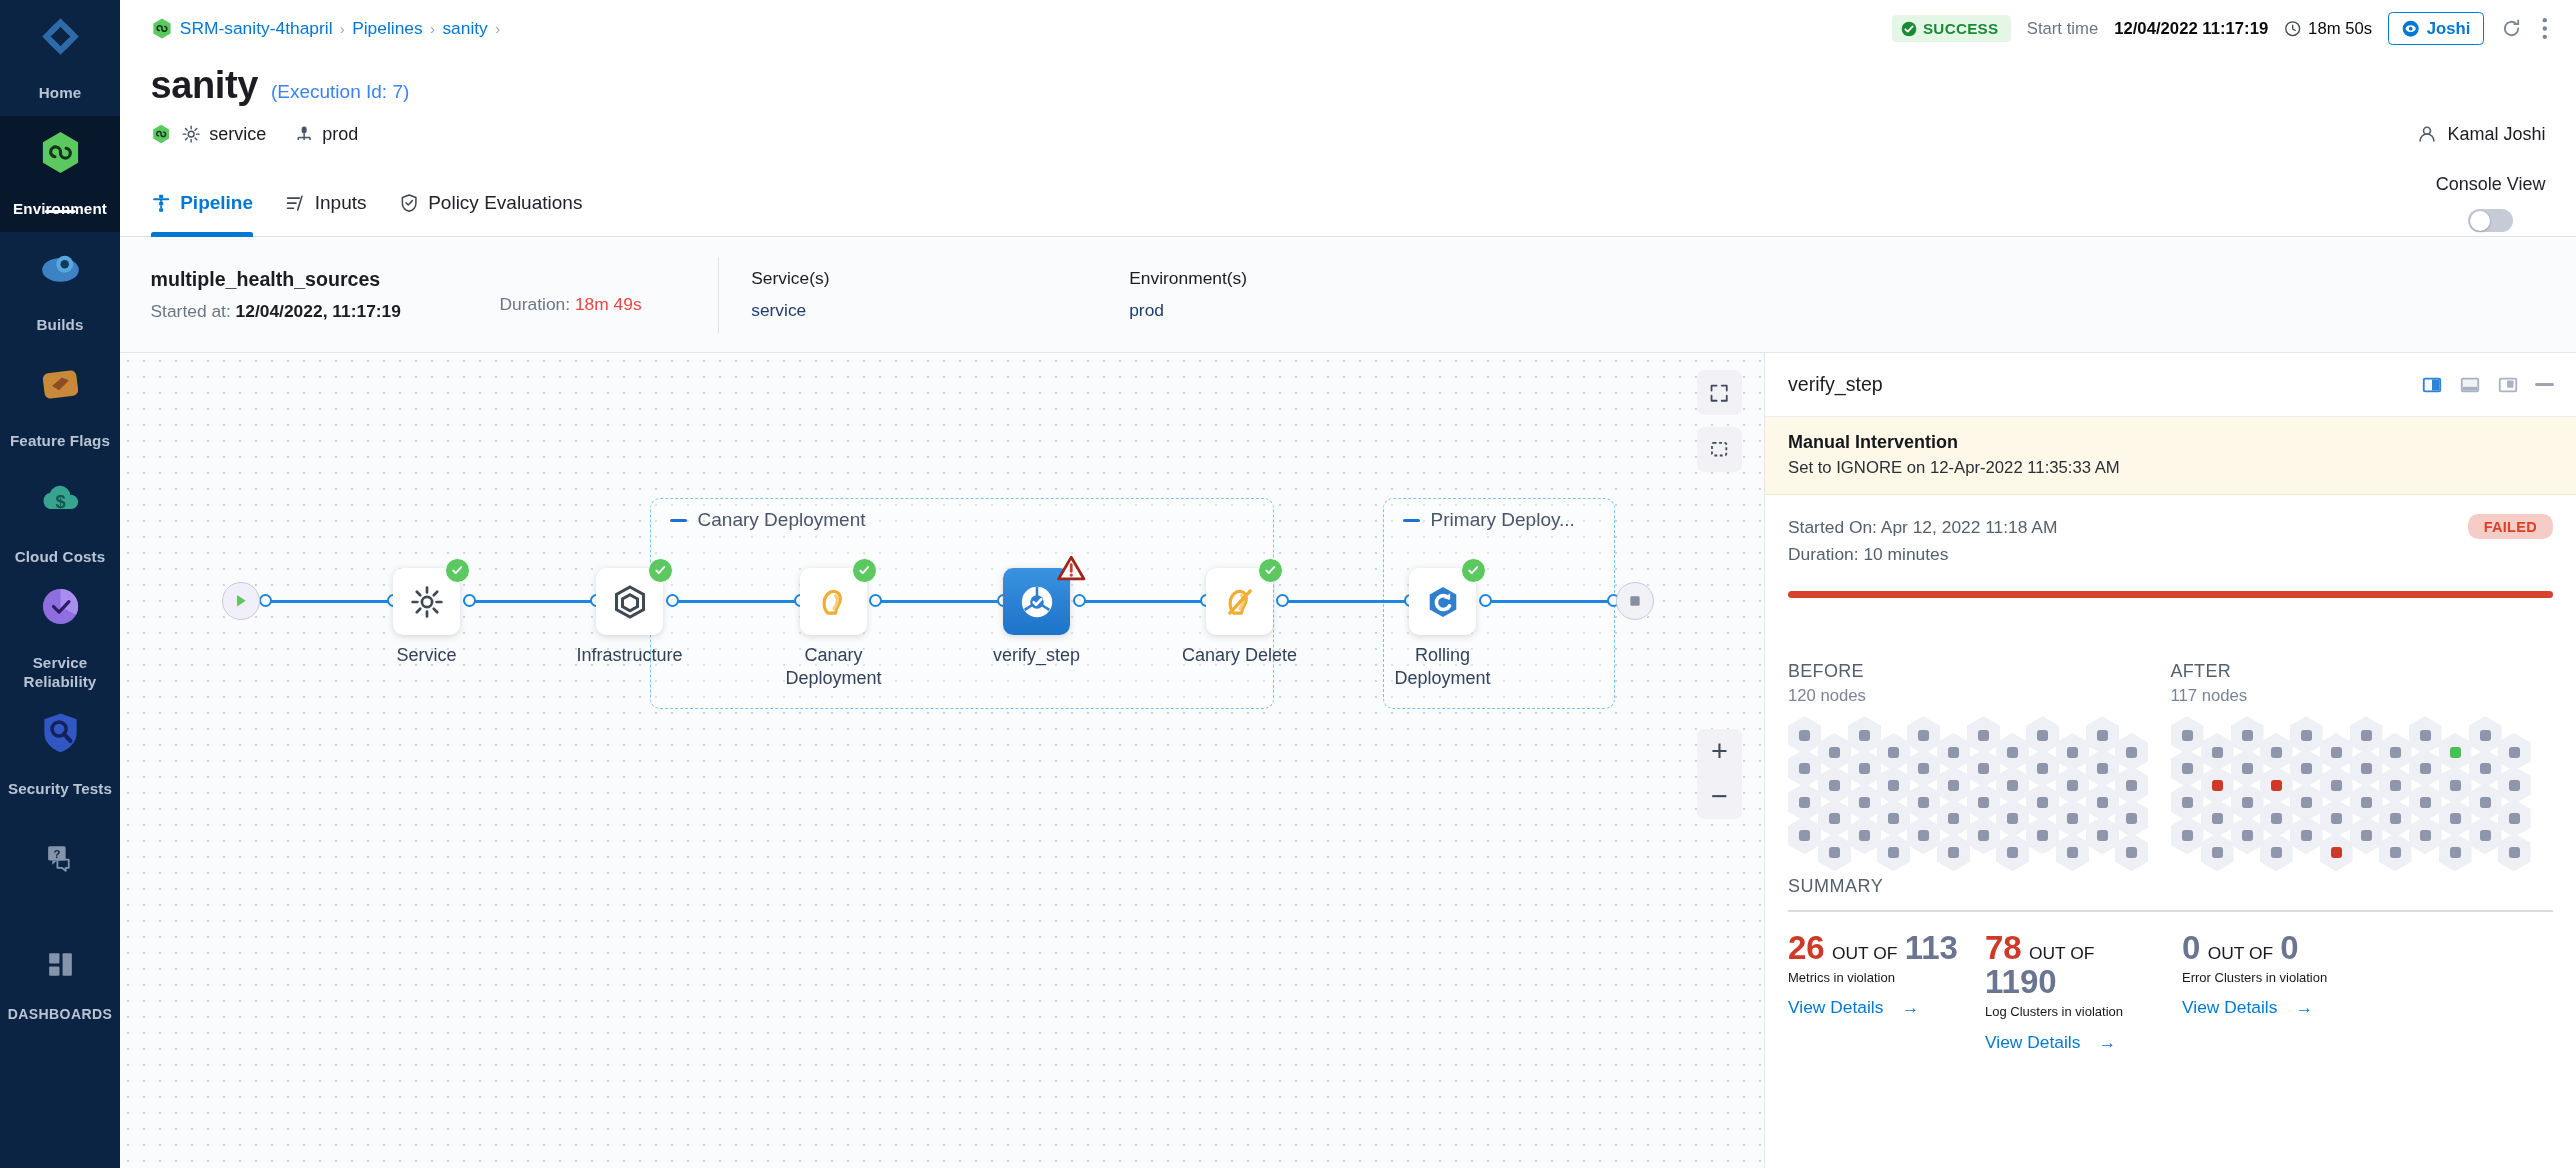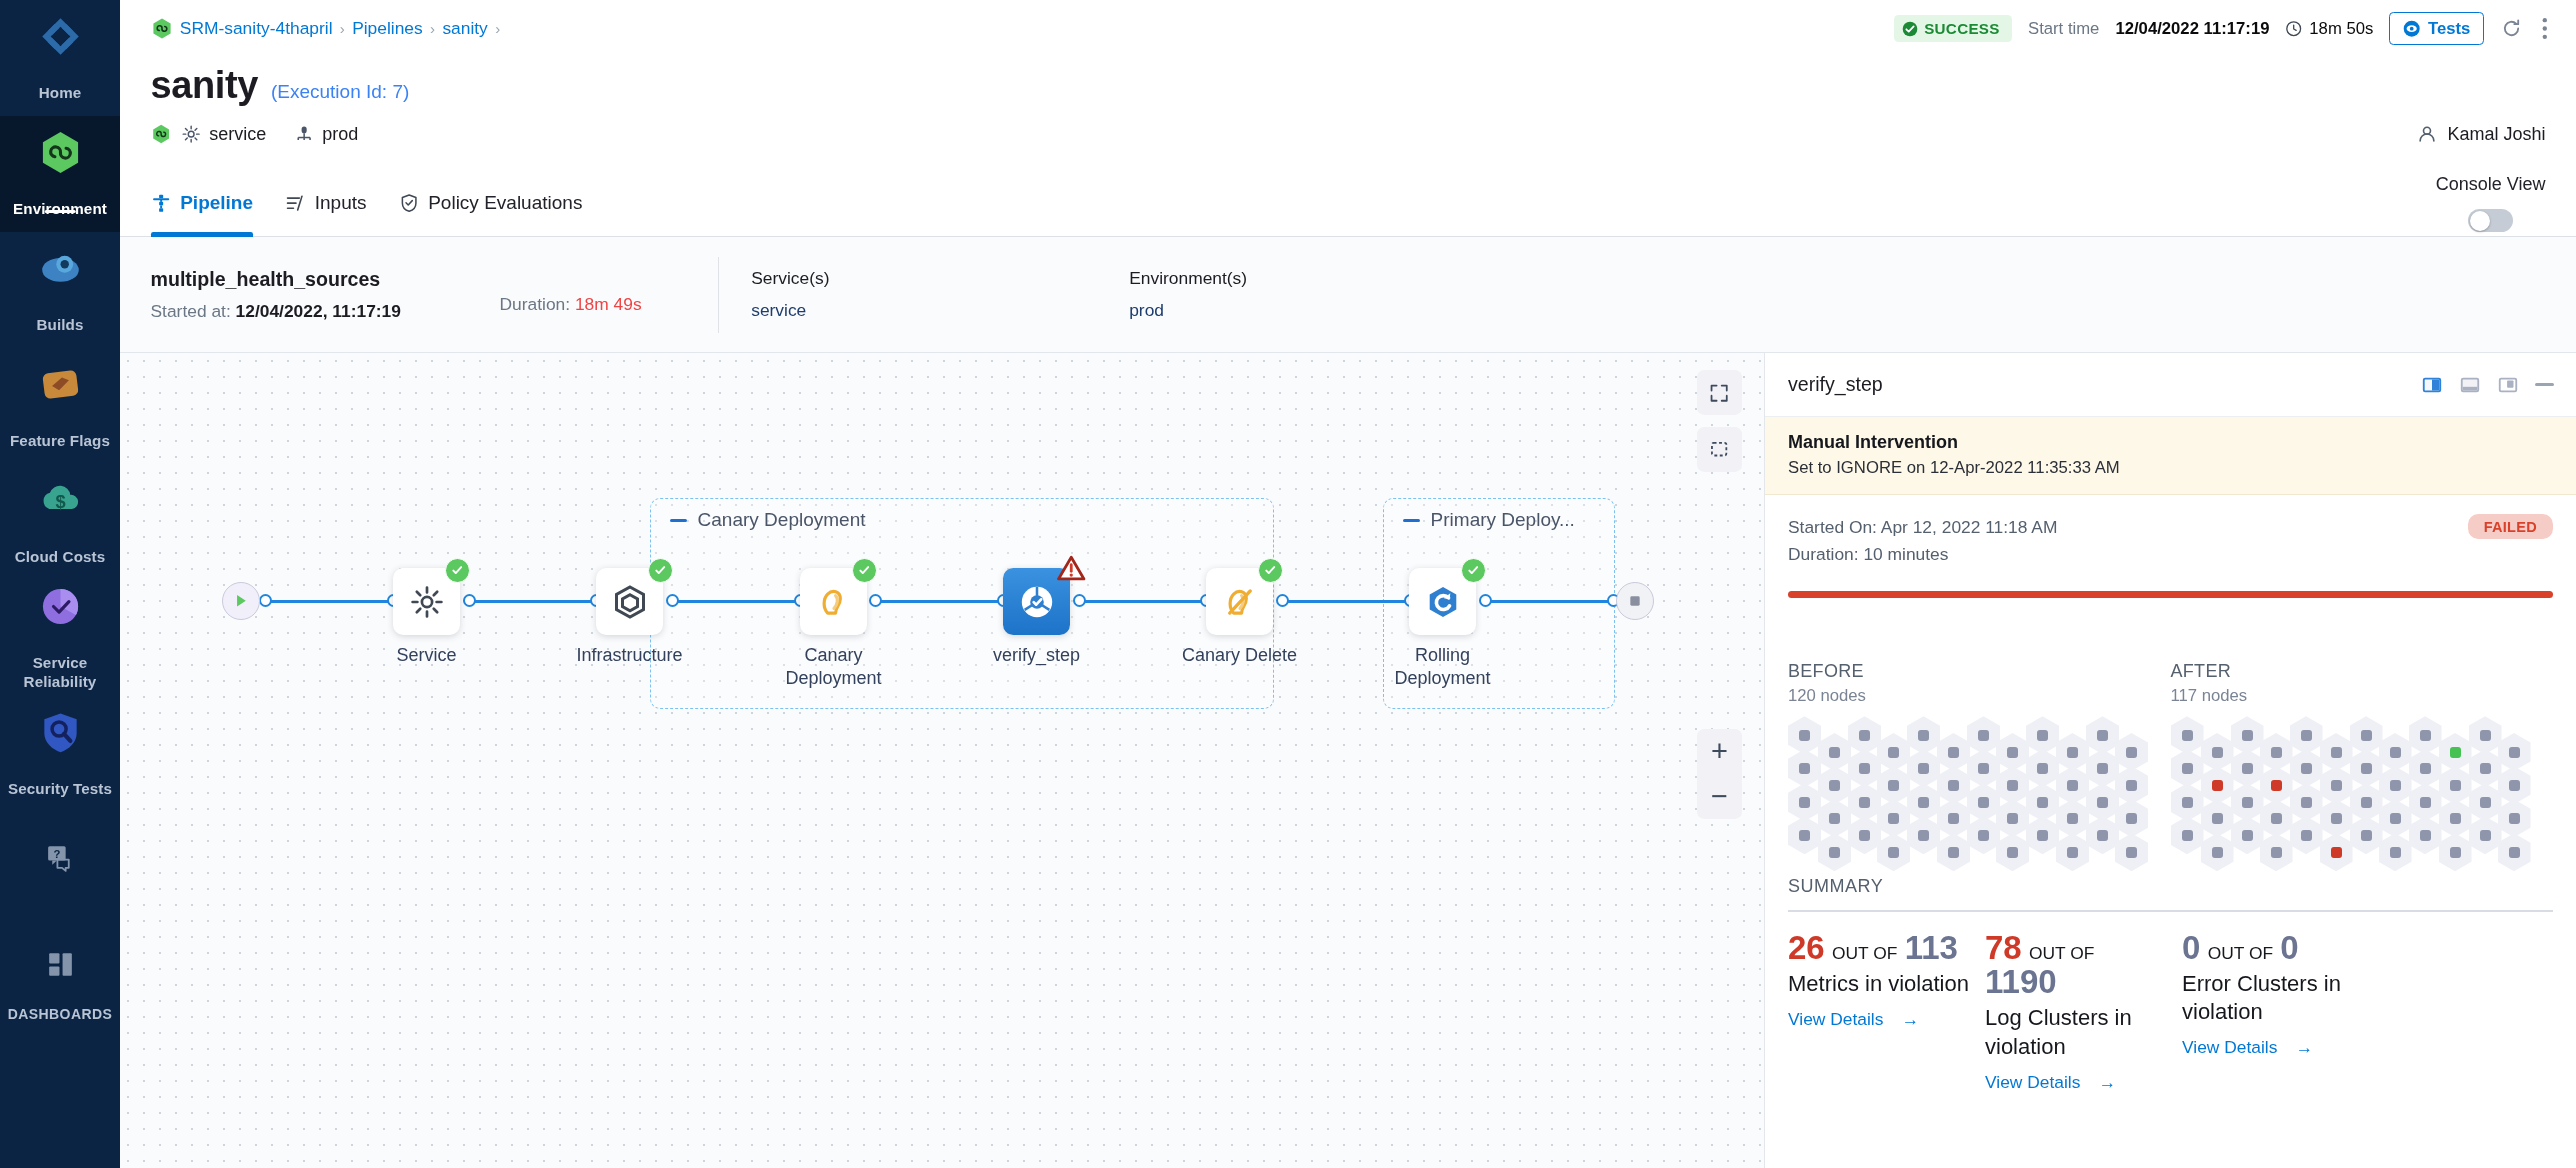--- a/index.html
+++ b/index.html
@@ -256,21 +256,21 @@
     font-size: 18px; color: #55606e; letter-spacing: 0.5px; margin-top: 22px;
   }
   .summary-rule { height: 1.5px; background: #d9dde3; margin-top: 13px; }
   .stats { display: flex; margin-top: 19px; gap: 0; }
   .stat { width: 197px; padding-right: 13px; }
   .stat-line { display: flex; align-items: baseline; flex-wrap: wrap; gap: 0 7.3px; }
   .stat-num { font-size: 33px; font-weight: 700; line-height: 1.05; }
   .stat-num.red { color: #cf3a28; }
   .stat-num.grey { color: #6b7490; }
   .stat-of { font-size: 17.4px; color: #16181d; }
-  .stat-desc { font-size: 22px; color: #16181d; margin-top: 4.4px; line-height: 1.3; }
+  .stat-desc { font-size: 13px; color: #16181d; margin-top: 4.4px; line-height: 1.3; }
   .stat-link {
     font-size: 17.4px; color: #0278d5; margin-top: 10.2px;
     display: inline-flex; align-items: center; gap: 18px; cursor: pointer;
   }
 </style>
 </head>
 <body>
 
 <div class="app">
 
@@ -391,21 +391,21 @@
             <path d="M12 7 v5.4 l3.4 2" fill="none" stroke="#3f4853" stroke-width="1.8" stroke-linecap="round"></path>
           </svg>
           <span>18m 50s</span>
         </div>
         <button class="btn-view">
           <svg width="17.4" height="17.4" viewBox="0 0 24 24">
             <circle cx="12" cy="12" r="11" fill="#0278d5"></circle>
             <ellipse cx="12" cy="12" rx="7" ry="4.6" fill="#fff"></ellipse>
             <circle cx="12" cy="12" r="2.6" fill="#0278d5"></circle>
           </svg>
-          <span>Tests</span>
+          <span>Joshi</span>
         </button>
         <span class="icon-btn">
           <svg width="23" height="23" viewBox="0 0 24 24">
             <path d="M19 12 a7 7 0 1 1 -2.2 -5.1" fill="none" stroke="#7a8494" stroke-width="1.9" stroke-linecap="round"></path>
             <path d="M19 3.5 V7.5 H15" fill="none" stroke="#7a8494" stroke-width="1.9" stroke-linecap="round" stroke-linejoin="round"></path>
           </svg>
         </span>
         <span class="icon-btn">
           <svg width="11.6" height="25" viewBox="0 0 8 24">
             <circle cx="4" cy="4" r="2.1" fill="#7a8494"></circle>

